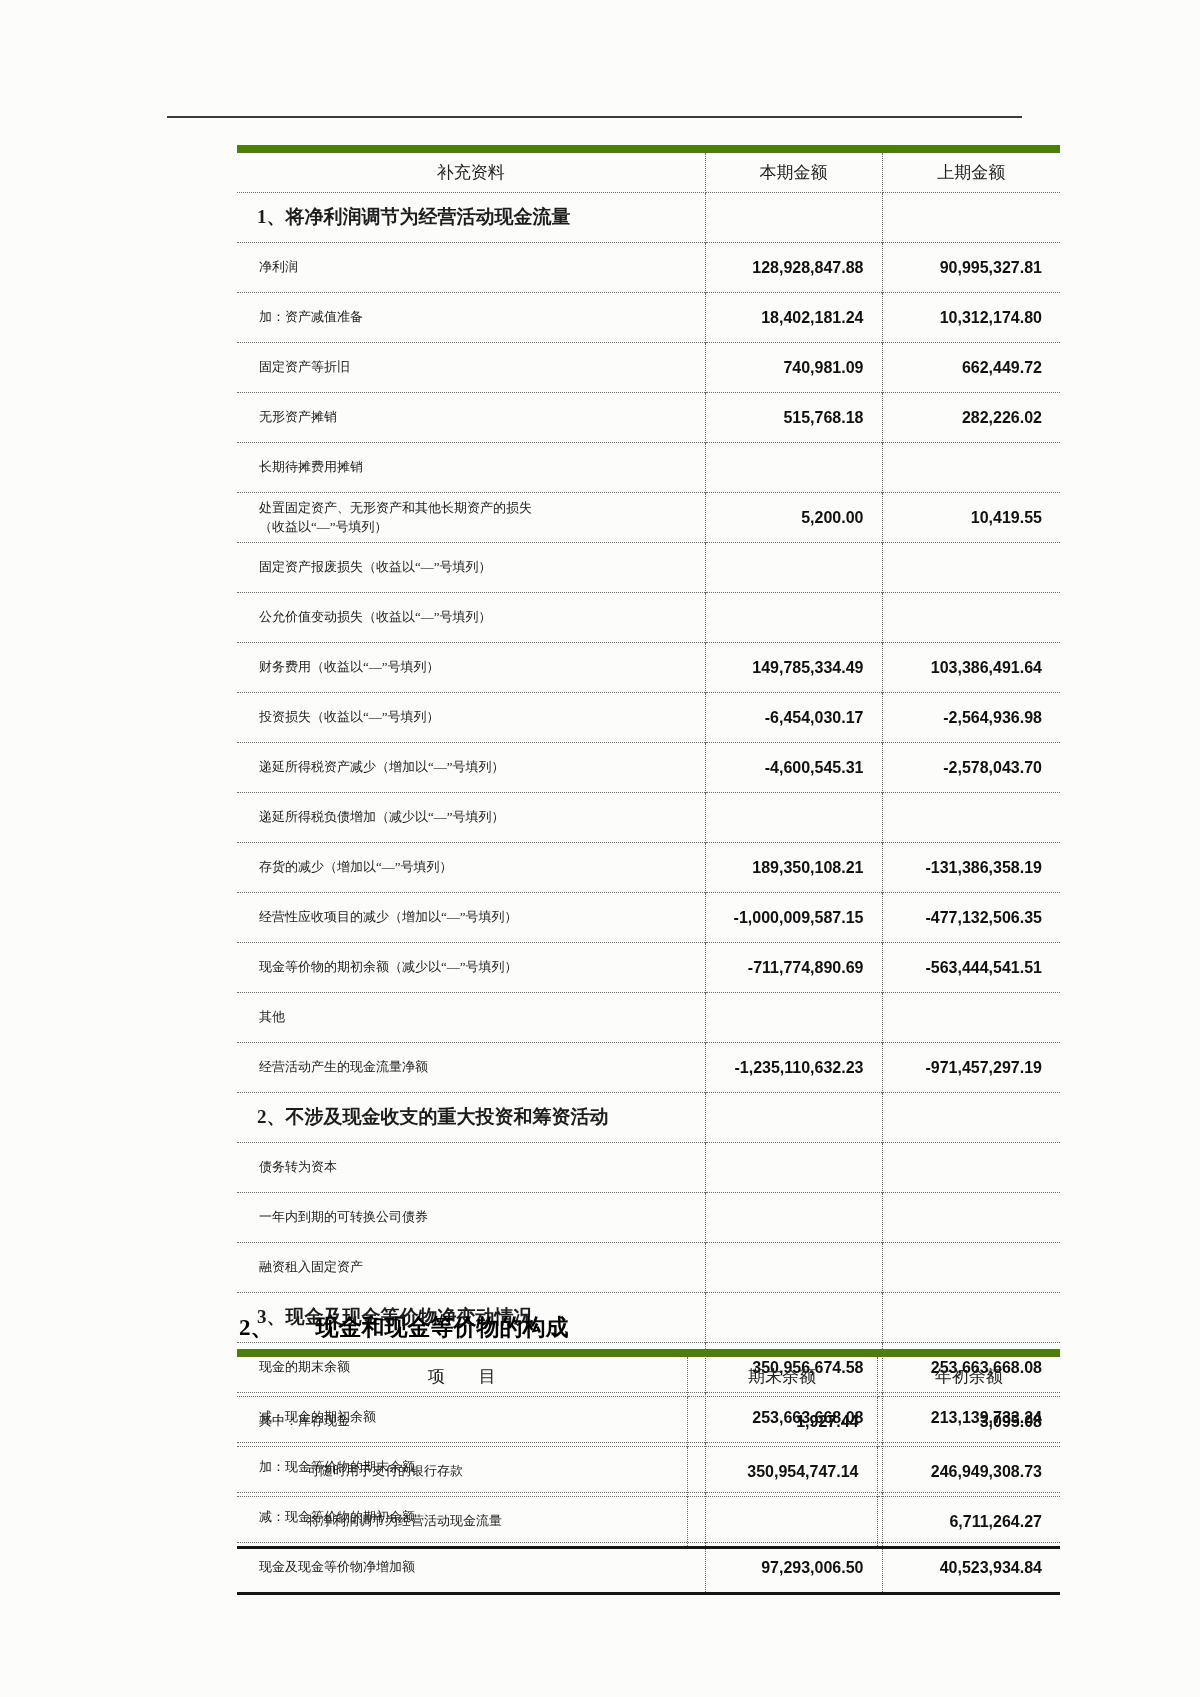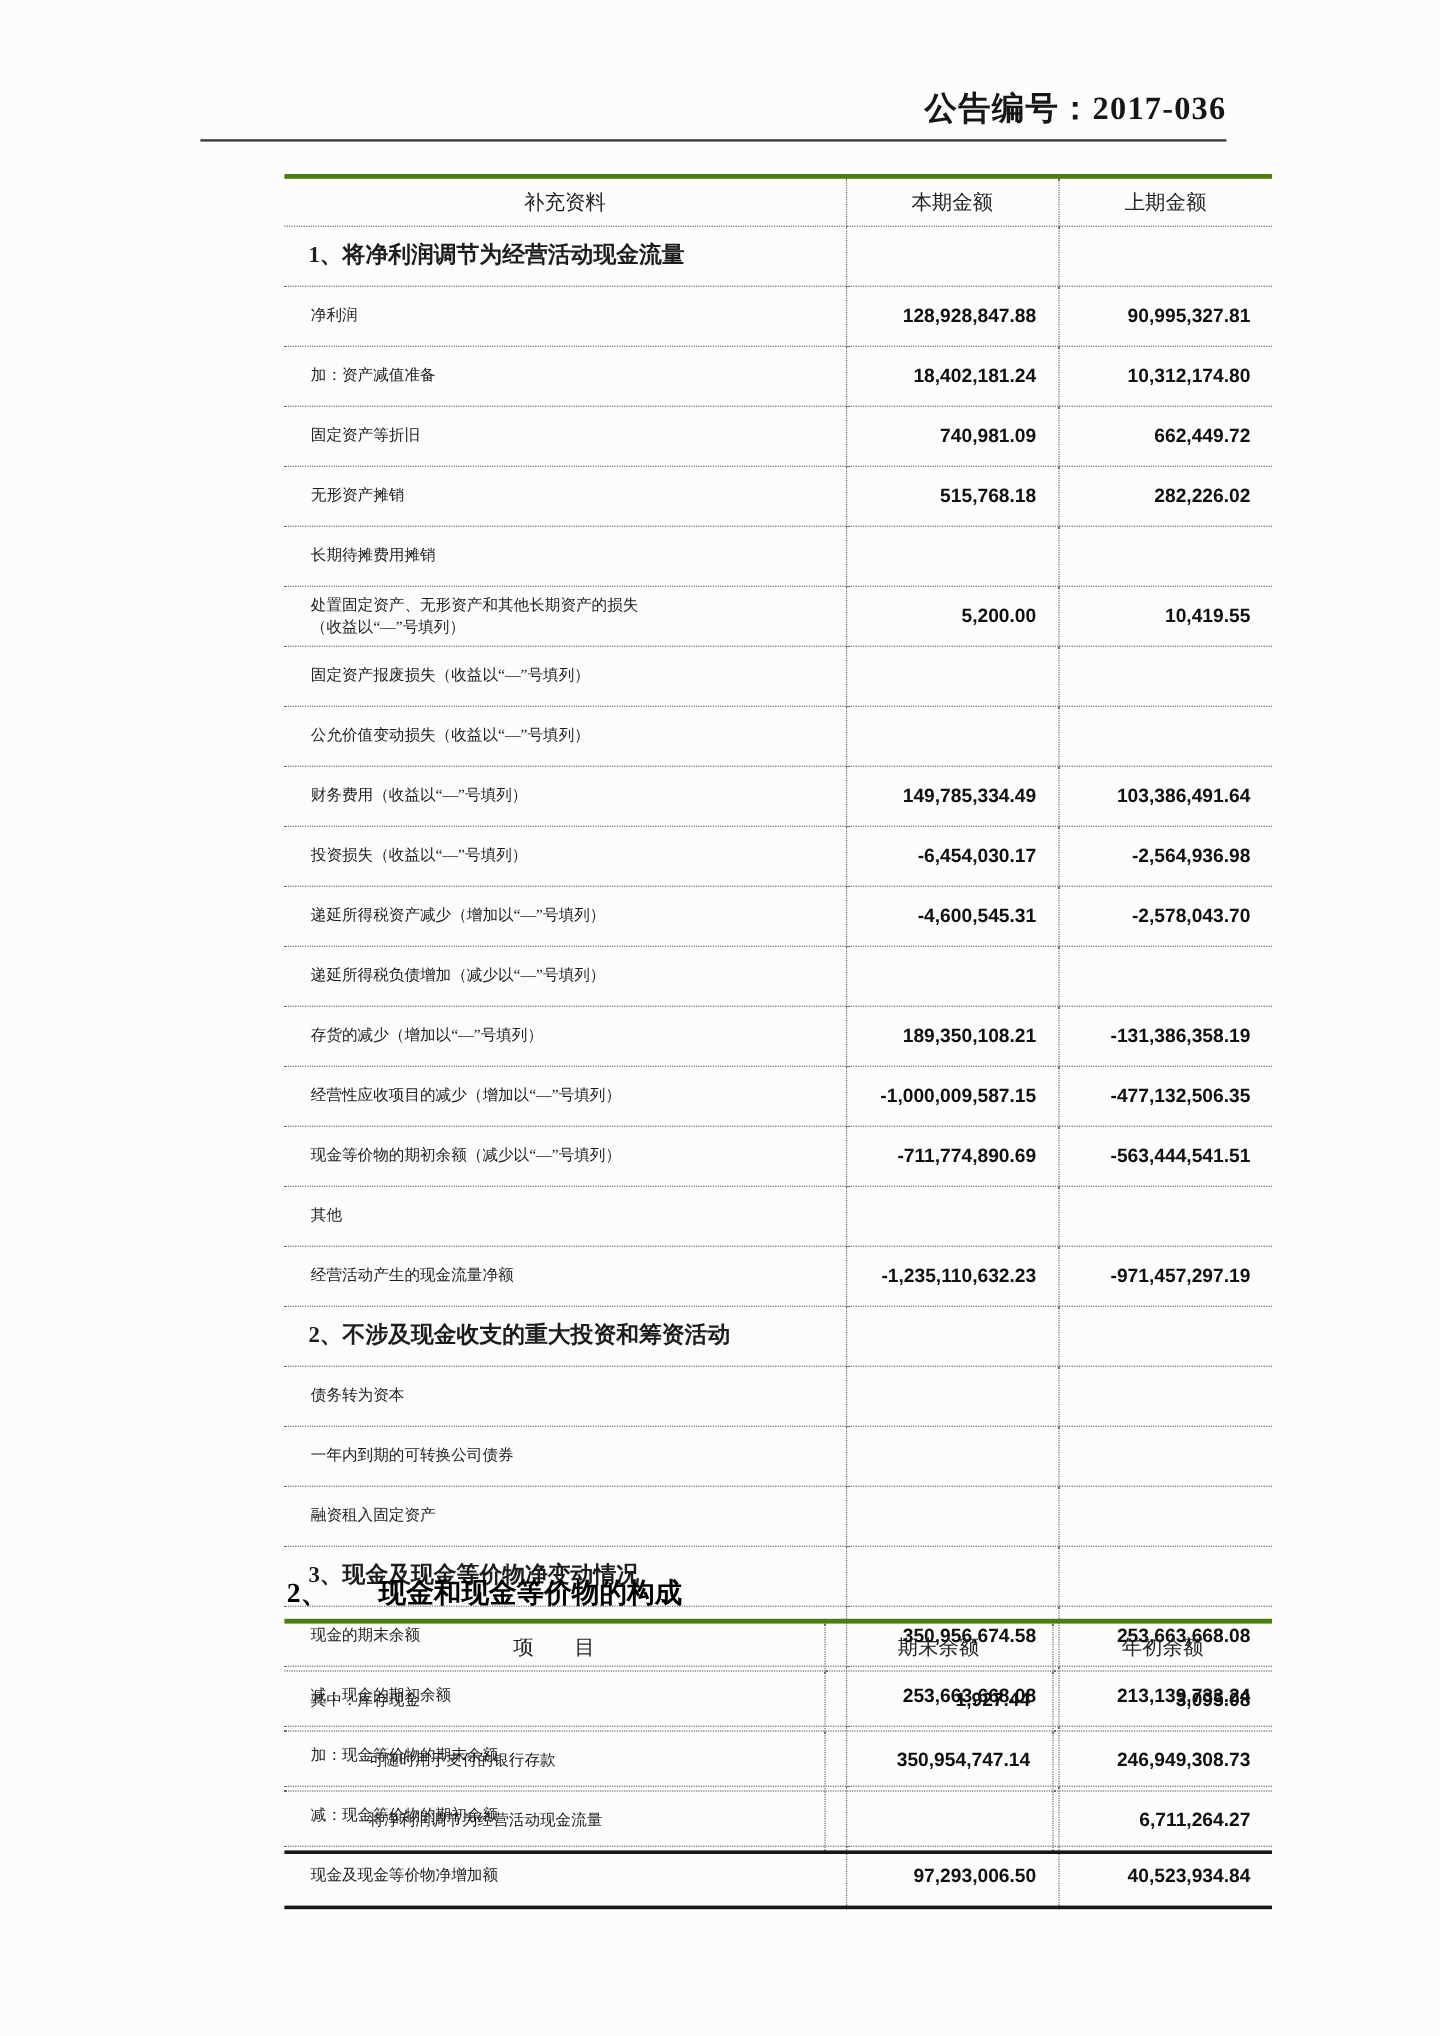--- a/index.html
+++ b/index.html
@@ -31,21 +31,21 @@
 
   
   .tbl-wrap { position: absolute; left: 237px; }
   #table1-wrap { top: 145px; }
   #table2-wrap { top: 1349px; }
 
   table.fin-table {
     border-collapse: collapse;
     table-layout: fixed;
     width: 823px;
-    border-top: 4px solid #4d7c0f;
+    border-top: 8px solid #4d7c0f;
     border-bottom: 3px solid #161616;
   }
   table.fin-table th, table.fin-table td {
     height: 37px;
     vertical-align: middle;
     overflow: hidden;
   }
   
   table.fin-table thead th { border-bottom: 1px dotted #6a6a6a; }
   table.fin-table tbody tr + tr td { border-top: 1px dotted #6a6a6a; }
@@ -90,21 +90,20 @@
     white-space: nowrap;
   }
   .sec2-heading .sec-no { display: inline-block; }
   .sec2-heading .sec-title { display: inline-block; margin-left: 42px; }
 </style>
 </head>
 <body>
 
 <div class="page">
 
-  <div class="doc-number">公告编号：2017-036</div>
   <div class="header-rule"></div>
 
   <div class="tbl-wrap" id="table1-wrap">
     <table class="fin-table" id="table1">
       <colgroup>
         <col style="width:468px">
           <col style="width:177px">
           <col style="width:178px">
       </colgroup>
     <thead>

